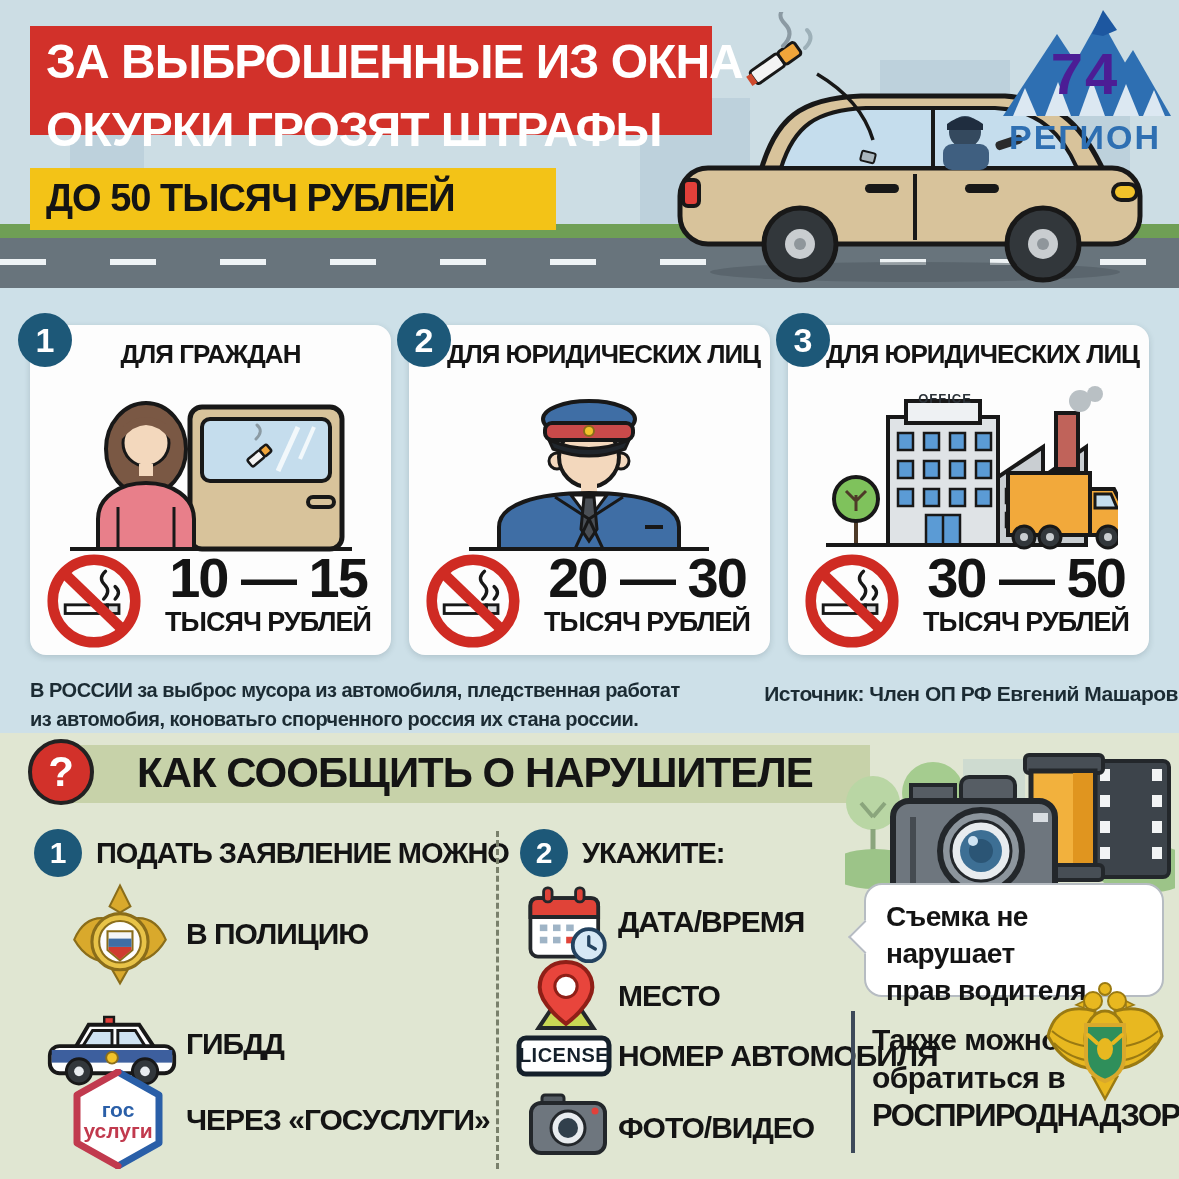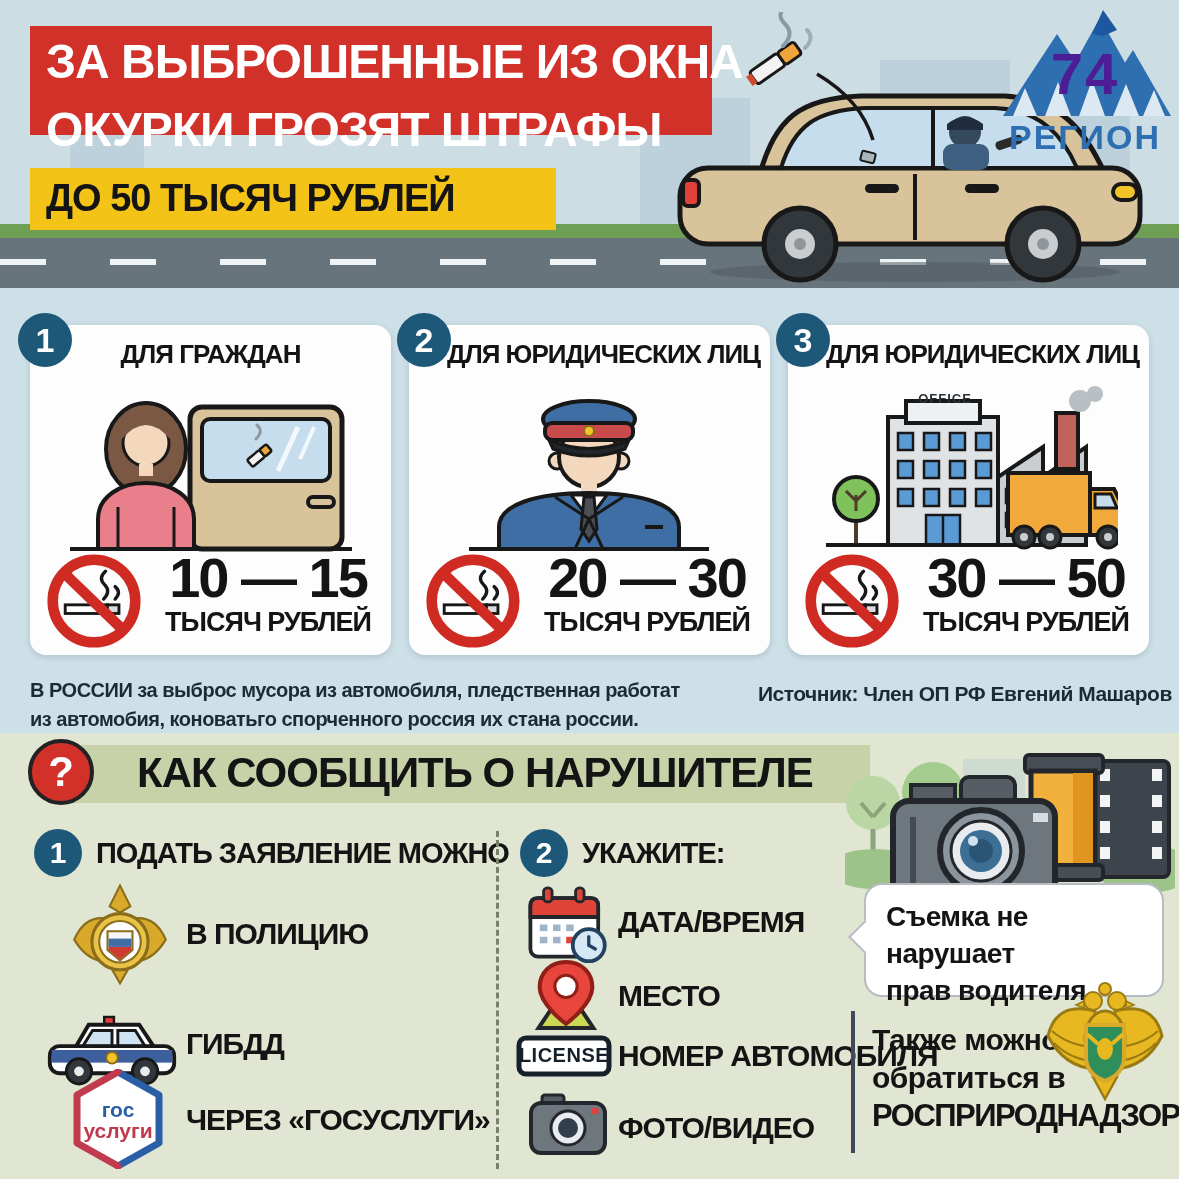--- a/index.html
+++ b/index.html
@@ -48,21 +48,21 @@
   .fine-num { position:absolute; left:108px; top:-6px; width:232px; text-align:center;
     font-weight:bold; font-size:56px; letter-spacing:-2px; white-space:nowrap; }
   .fine-unit { position:absolute; left:108px; top:56px; width:232px; text-align:center;
     font-weight:bold; font-size:27px; letter-spacing:-1px; white-space:nowrap; }
   .office-sign { position:absolute; left:118px; top:66px; width:78px; text-align:center;
     font-weight:bold; font-size:13px; letter-spacing:1px; color:#2b3238; }
 
   .footnote { position:absolute; left:30px; top:388px; width:650px;
     font-weight:bold; font-size:20px; line-height:1.45; color:#1b2b33; letter-spacing:-0.5px; }
   .source { position:absolute; left:758px; top:394px; width:420px;
-    font-weight:bold; font-size:21px; color:#1b2b33; letter-spacing:-0.5px; white-space:nowrap; }
+    font-weight:bold; font-size:21px; color:#1b2b33; letter-spacing:-0.5px; white-space:nowrap;text-align:right; }
 
   
   .sec-report { left:0; top:733px; width:1179px; height:446px; background:#e0e6d2; }
   .strip { position:absolute; left:58px; top:12px; width:812px; height:58px; background:#c7d2a9; }
   .q-badge { position:absolute; left:28px; top:6px; width:66px; height:66px; border-radius:50%;
     background:#d2312a; border:4px solid #222; color:#fff; font-weight:bold; font-size:42px;
     text-align:center; line-height:58px; }
   .report-title { position:absolute; left:137px; top:16px; font-weight:bold; font-size:42px;
     letter-spacing:-1px; white-space:nowrap; }
 

